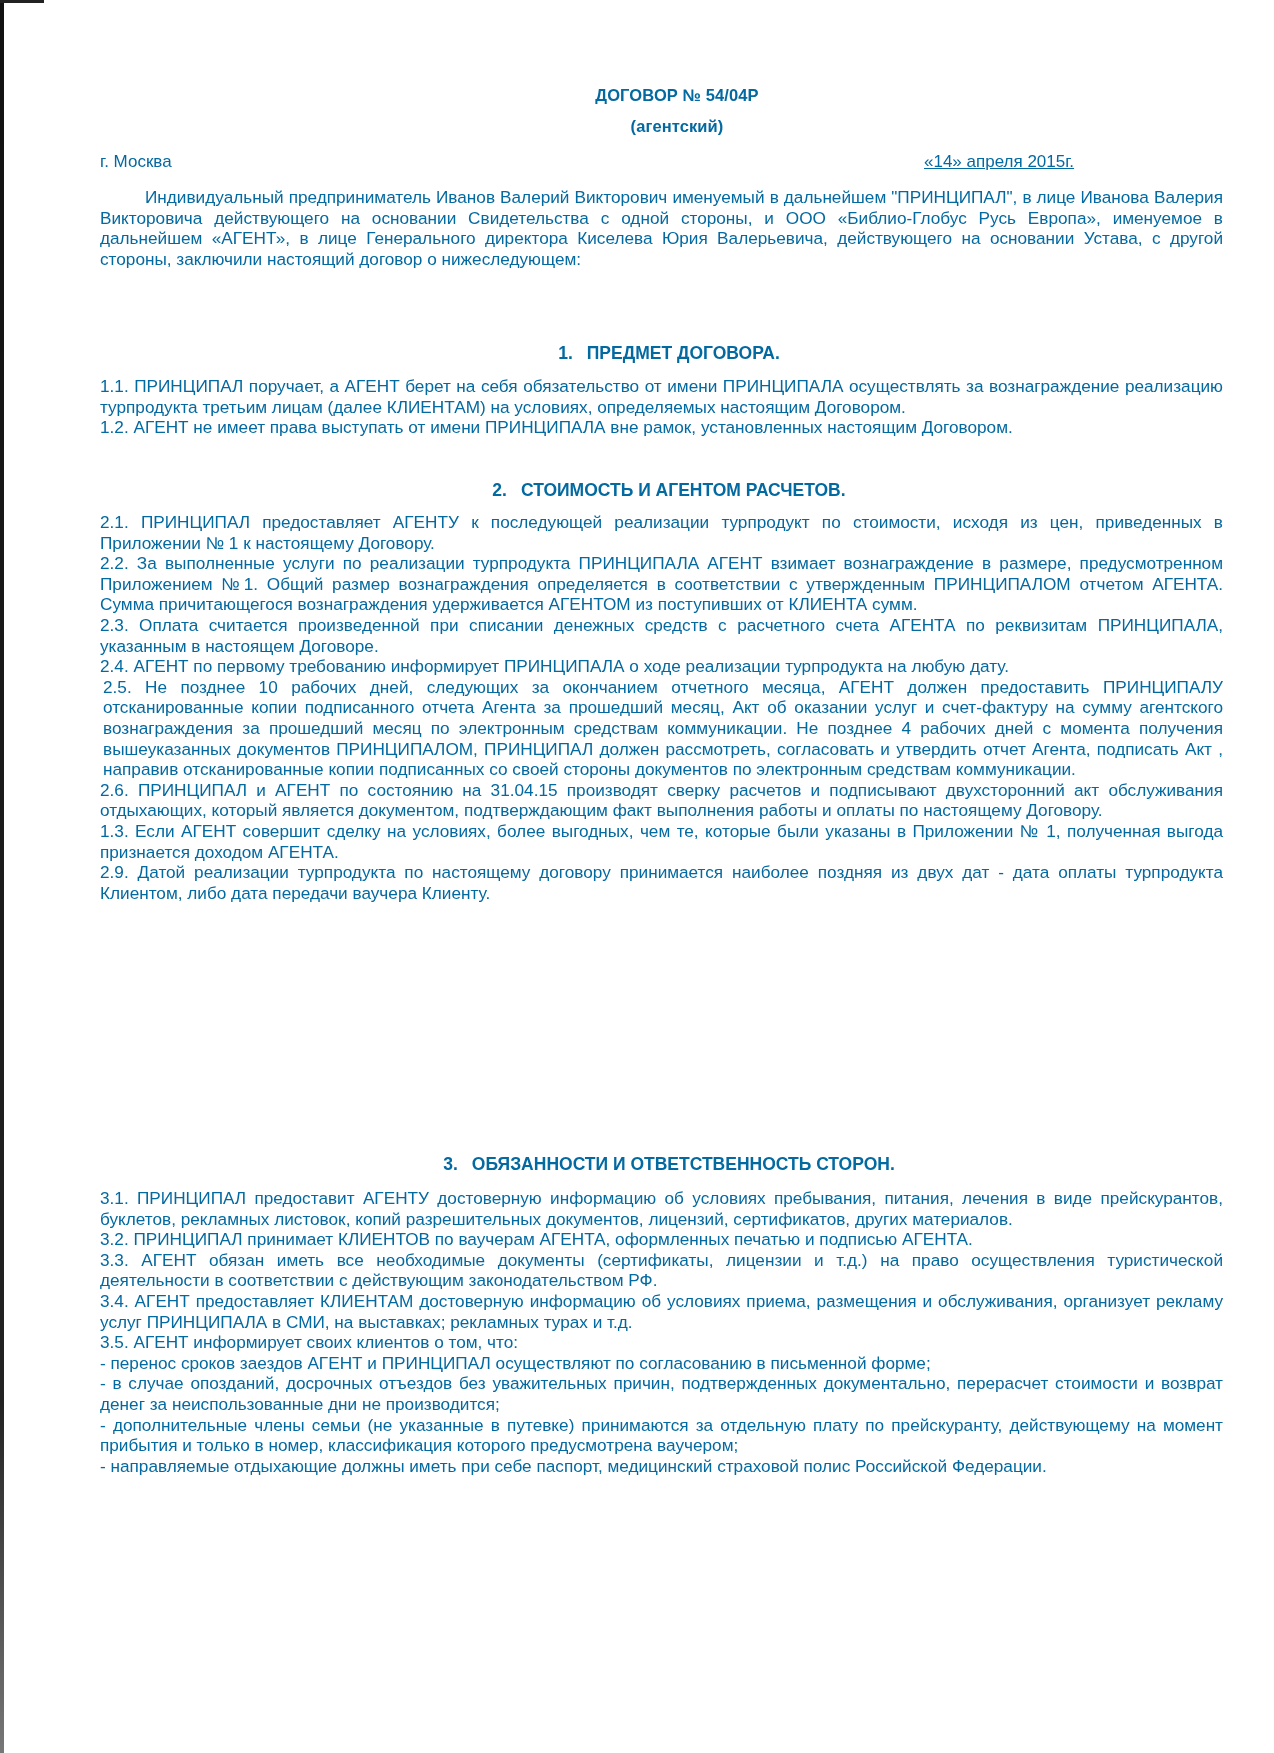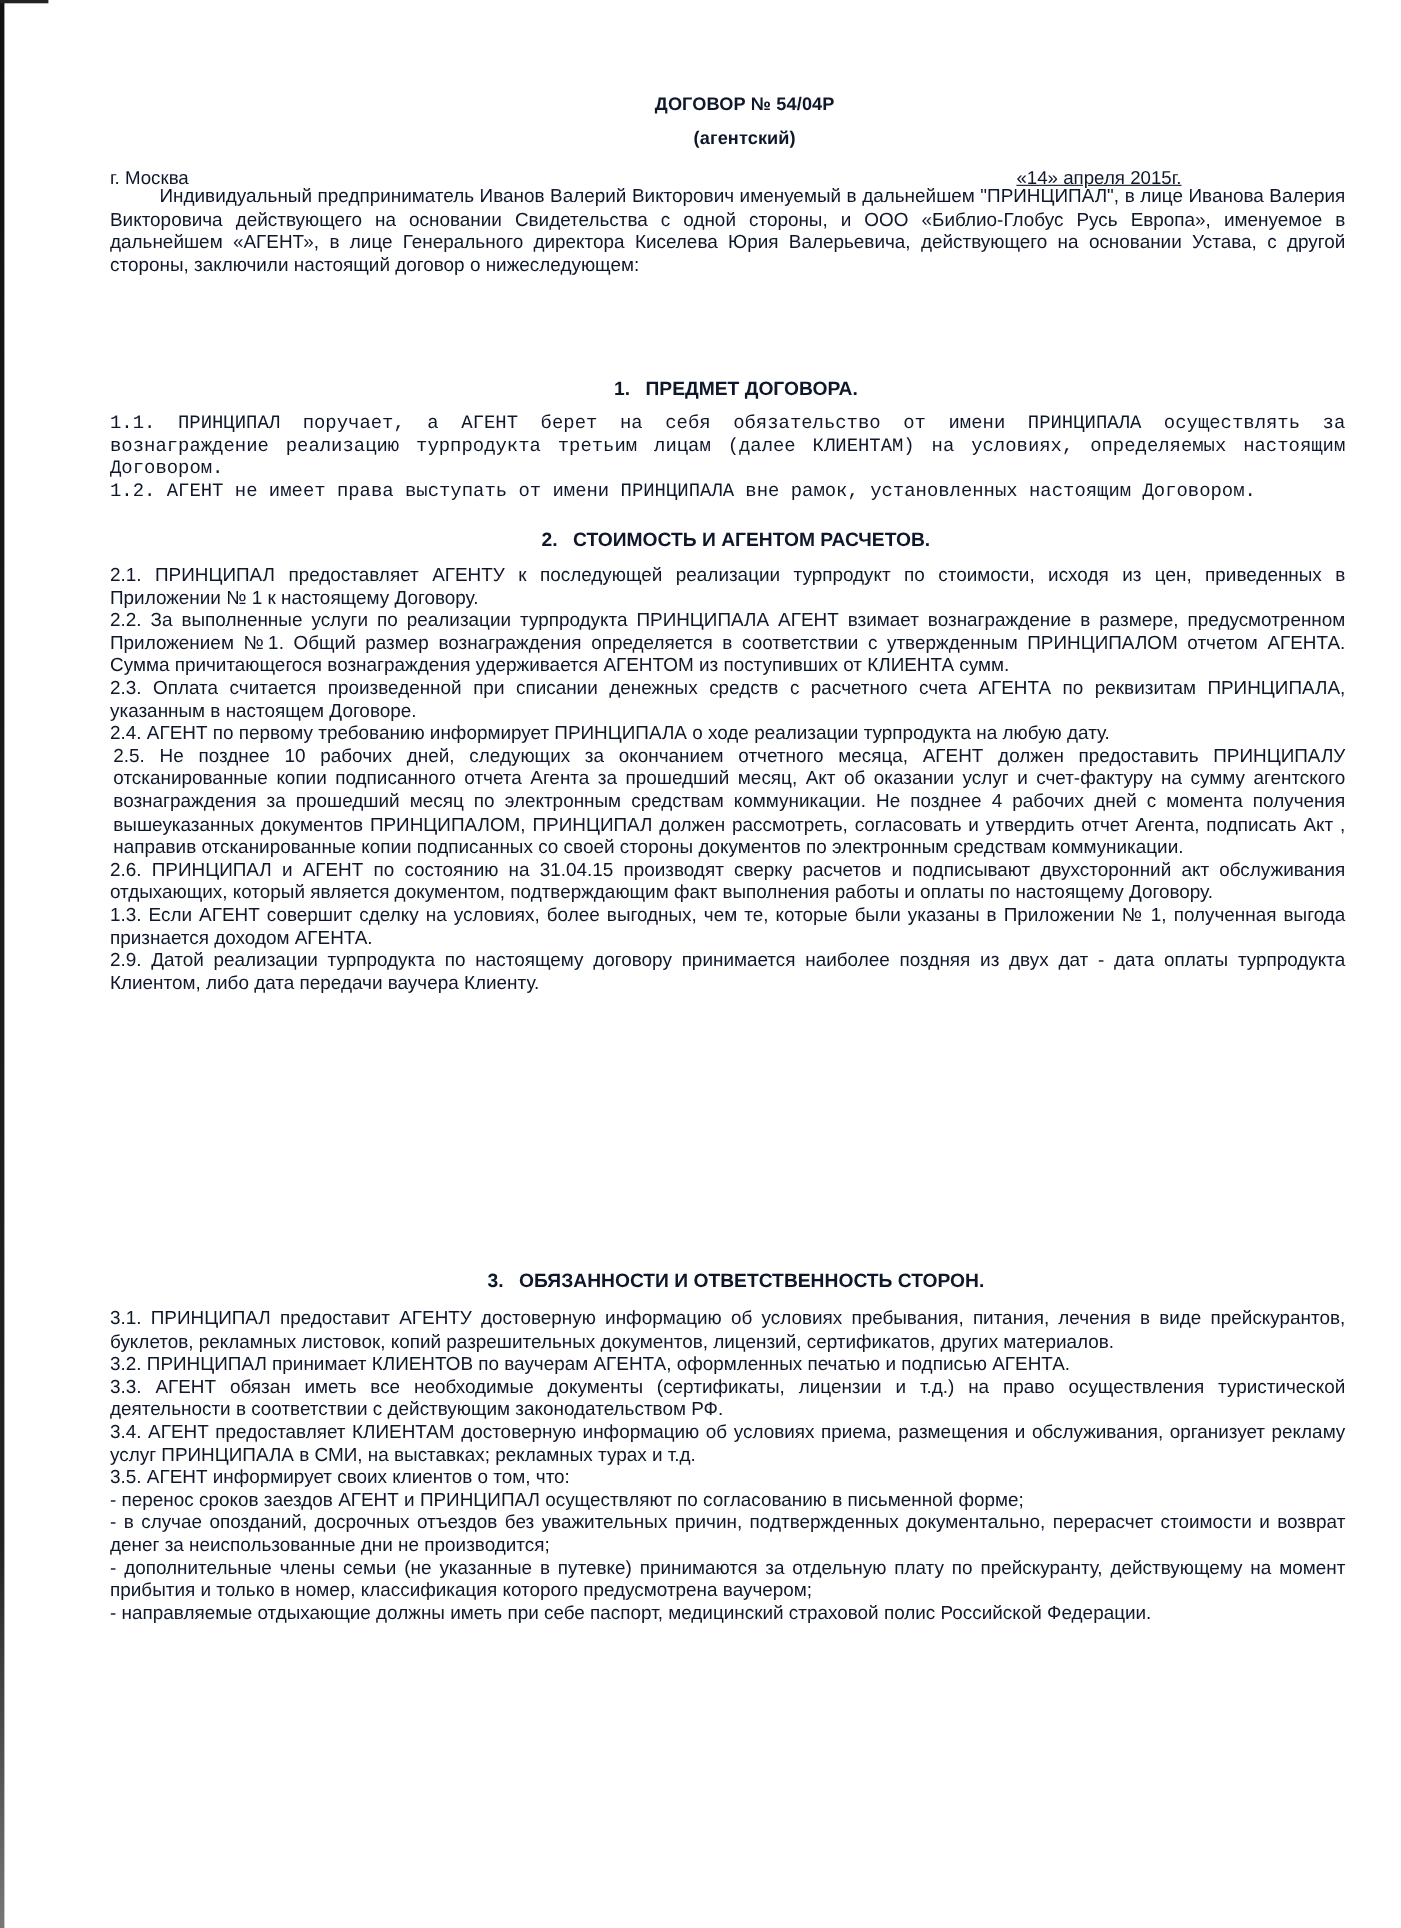--- a/index.html
+++ b/index.html
@@ -1,19 +1,19 @@
 <!DOCTYPE html>
 <html><head>
 <meta charset="utf-8">
 <style>
   html, body { margin: 0; padding: 0; background: #ffffff; }
   body { width: 1274px; height: 1753px; position: relative; overflow: hidden; }
   .page {
     position: absolute; left: 0; top: 0; width: 1274px; height: 1753px;
-    background: #ffffff; color: #0f172a;
+    background: #ffffff; color: #0369a1;
     font-family: "Liberation Sans", "DejaVu Sans", sans-serif;
   }
   .edge-left {
     position: absolute; left: 0; top: 0; width: 4px; height: 1753px;
     background: linear-gradient(to bottom, #111 0%, #222 80%, #777 100%);
   }
   .edge-top {
     position: absolute; left: 0; top: 0; width: 44px; height: 3px; background: #222;
   }
   .title {
@@ -44,28 +44,28 @@
 <div class="page">
   <div class="edge-left"></div>
   <div class="edge-top"></div>
 
   <div class="title main">ДОГОВОР  № 54/04Р</div>
   <div class="title sub">(агентский)</div>
 
   <div class="city">г. Москва</div>
   <div class="date">«14» апреля 2015г.</div>
 
-  <div class="block" style="top:168px;">
+  <div class="block" style="top:187px;">
     <p class="indent last-line">Индивидуальный предприниматель Иванов Валерий Викторович именуемый в дальнейшем "ПРИНЦИПАЛ", в лице Иванова Валерия Викторовича действующего на основании  Свидетельства с одной стороны, и ООО «Библио-Глобус Русь Европа», именуемое в дальнейшем «АГЕНТ», в лице Генерального директора Киселева Юрия Валерьевича, действующего на основании Устава, с другой стороны,  заключили настоящий договор о нижеследующем:</p>
   </div>
 
   <div class="heading" style="top:343px; left:32px;">
     <span class="num">1.</span><span>ПРЕДМЕТ ДОГОВОРА.</span>
   </div>
-  <div class="block" style="top:376px;font-family:Liberation Mono, monospace;">
+  <div class="block" style="top:376px;">
     <p class="last-line">1.1. ПРИНЦИПАЛ поручает, а АГЕНТ берет на себя обязательство от имени ПРИНЦИПАЛА осуществлять за вознаграждение реализацию турпродукта третьим лицам (далее КЛИЕНТАМ) на условиях, определяемых настоящим Договором.</p>
     <p class="last-line">1.2. АГЕНТ не имеет права выступать от имени ПРИНЦИПАЛА вне рамок, установленных настоящим Договором.</p>
   </div>
 
   <div class="heading" style="top:480px; left:32px;">
     <span class="num">2.</span><span>СТОИМОСТЬ  И  АГЕНТОМ РАСЧЕТОВ.</span>
   </div>
   <div class="block" style="top:512px;">
     <p class="last-line">2.1. ПРИНЦИПАЛ предоставляет АГЕНТУ к последующей реализации турпродукт по стоимости, исходя из цен, приведенных в Приложении № 1 к настоящему Договору.</p>
     <p class="last-line">2.2. За выполненные услуги по реализации турпродукта ПРИНЦИПАЛА АГЕНТ взимает вознаграждение в размере, предусмотренном Приложением №1. Общий размер вознаграждения определяется в соответствии с утвержденным ПРИНЦИПАЛОМ отчетом АГЕНТА. Сумма причитающегося вознаграждения удерживается АГЕНТОМ из поступивших от КЛИЕНТА сумм.</p>

